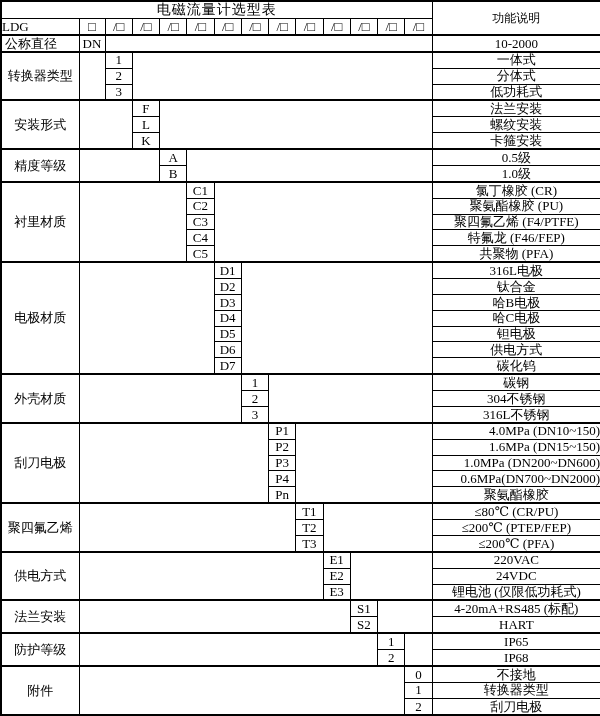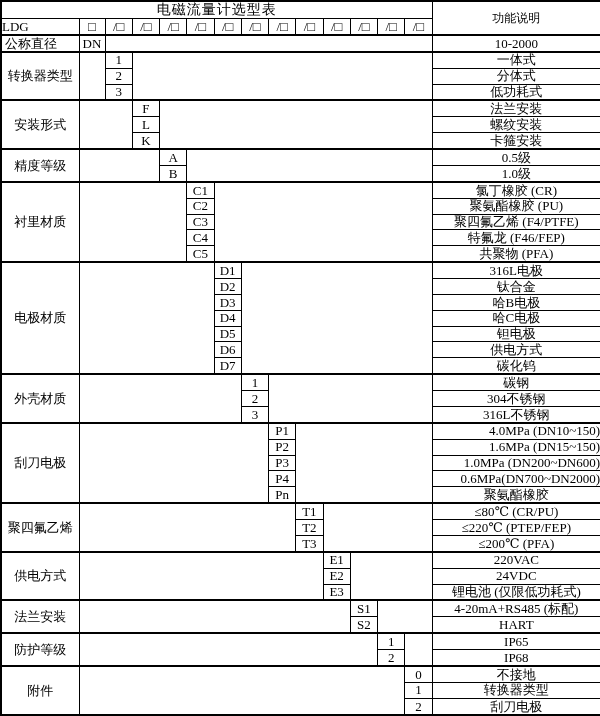--- a/index.html
+++ b/index.html
@@ -222,21 +222,21 @@
 
   <tr class="sec">
     <td rowspan="3">聚四氟乙烯</td>
     <td rowspan="3" colspan="8"></td>
     <td>T1</td>
     <td rowspan="3" colspan="4"></td>
     <td>≤80℃ (CR/PU)</td>
   </tr>
   <tr>
           <td>T2</td>
-          <td>≤220℃ (PTEP/FEP)</td>
+          <td>≤200℃ (PTEP/FEP)</td>
         </tr>
   <tr>
           <td>T3</td>
           <td>≤200℃ (PFA)</td>
         </tr>
 
   <tr class="sec">
     <td rowspan="3">供电方式</td>
     <td rowspan="3" colspan="9"></td>
     <td>E1</td>

